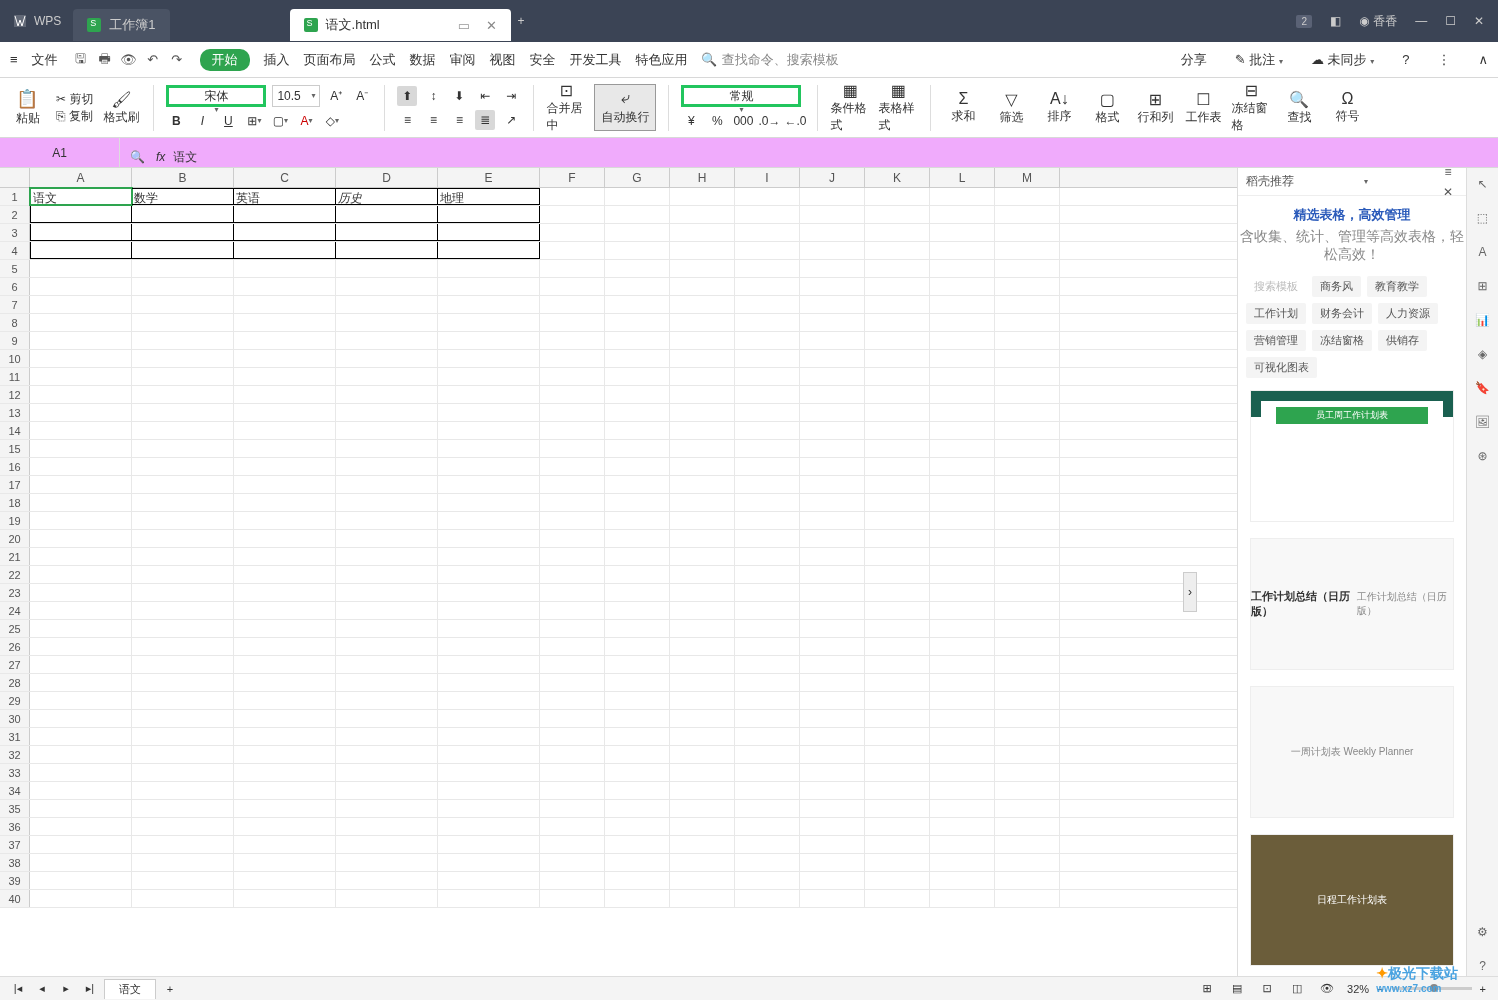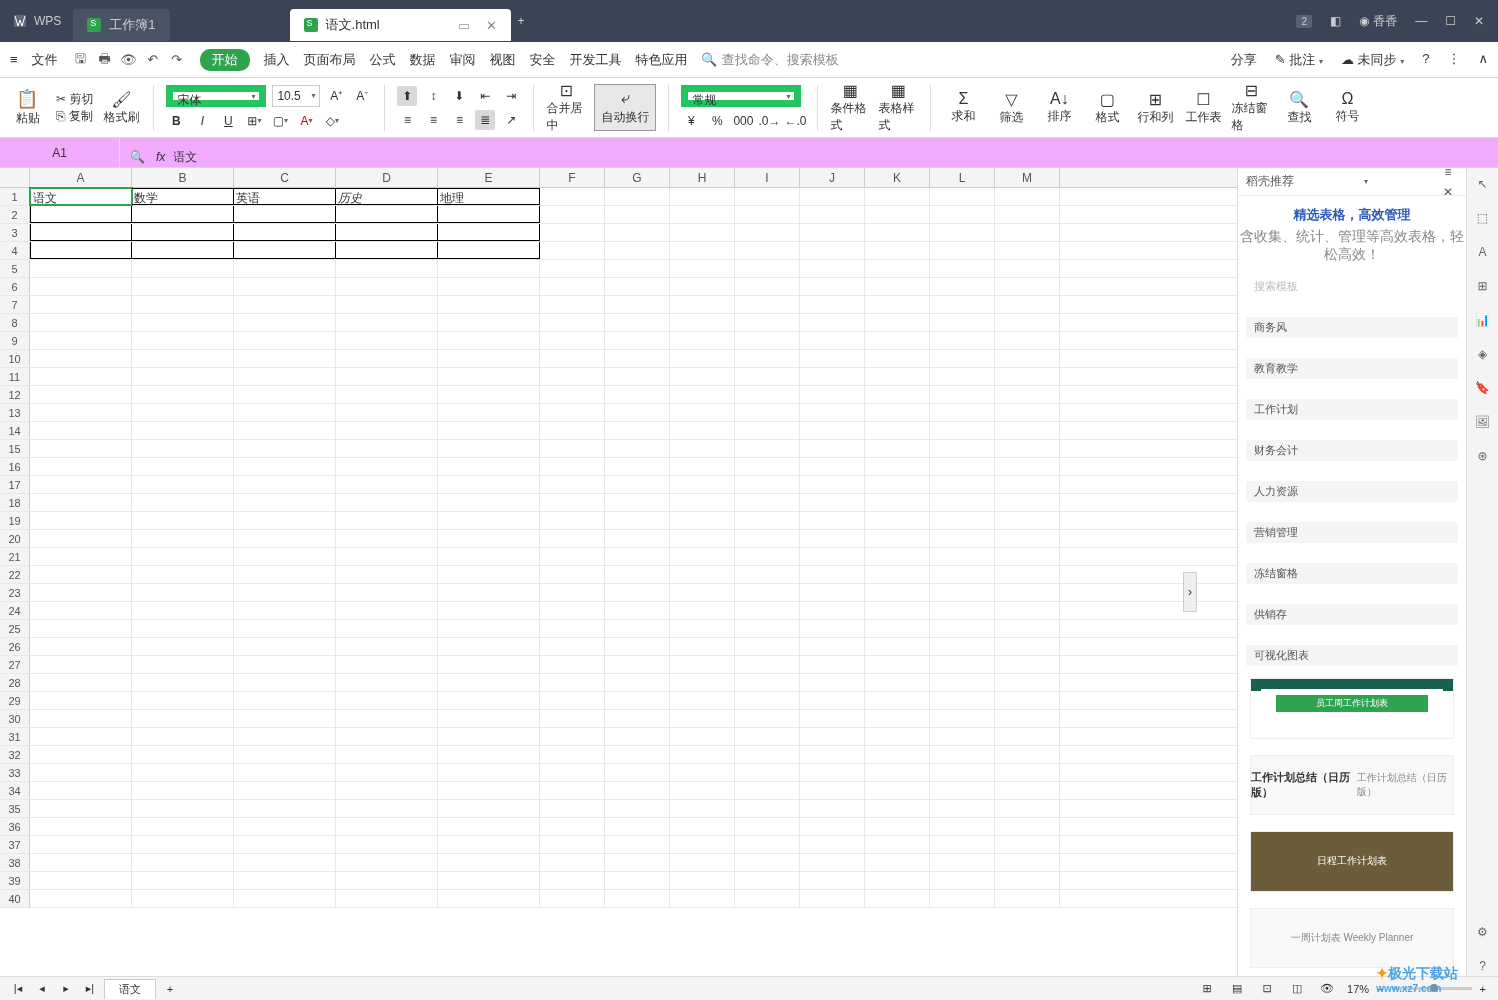--- a/index.html
+++ b/index.html
@@ -13,26 +13,26 @@
 .tab-icon { width:14px; height:14px; background:#2ea44f; border-radius:2px; position:relative; }
 .tab-icon::after { content:"S"; color:#fff; font-size:9px; position:absolute; left:3px; top:0; }
 .tab-close { margin-left:8px; color:#888; }
 .titlebar .spacer { flex:1; }
 .win-controls { display:flex; gap:18px; padding-right:14px; align-items:center; }
 .win-controls span { cursor:pointer; color:#ccc; }
 .menubar { height:36px; background:#fff; border-bottom:1px solid #d8d8d8; display:flex; align-items:center; padding:0 10px; gap:14px; font-size:13px; }
 .menubar .pill { background:#2ea44f; color:#fff; padding:2px 12px; border-radius:10px; }
 .menubar .m { cursor:pointer; color:#333; }
 .menubar .search-cmd { display:flex; align-items:center; gap:4px; color:#888; }
-.menubar .right { margin-left:auto; display:flex; gap:18px; }
+.menubar .right { margin-left:auto; display:flex; gap:28px; align-items:center; }
 .ribbon { height:60px; border-bottom:1px solid #d8d8d8; display:flex; align-items:center; padding:0 8px; gap:8px; background:#fff; }
 .rib-big { width:40px; height:40px; display:flex; flex-direction:column; align-items:center; justify-content:center; cursor:pointer;}
 .rib-sep { width:1px; height:46px; background:#ddd; margin:0 4px; }
 .rib-row { display:flex; gap:6px; align-items:center; }
-.font-sel { border:7px solid #22c55e; height:22px; padding:0 4px; font-size:12px; width:100px; display:flex; align-items:flex-start; justify-content:space-between;}
+.font-sel { border:3px solid #22c55e; height:22px; padding:0 4px; font-size:12px; width:100px; display:flex; align-items:center; justify-content:space-between;flex-direction:column;}
 .size-sel { border:1px solid #ccc; height:22px; padding:0 4px; width:48px; display:flex; align-items:center; justify-content:space-between;}
 .ib { width:20px; height:20px; display:flex; align-items:center; justify-content:center; cursor:pointer; border-radius:2px; }
 .ib.active { background:#d8d8d8; }
 .wrap-active { border:1px solid #999; background:#e8e8e8; padding:4px 6px; display:flex; flex-direction:column; align-items:center; gap:2px;}
 .formula-bar { height:30px; border-bottom:1px solid #d8d8d8; display:flex; align-items:flex-end; background:#f0abfc; }
 .namebox { width:120px; border-right:1px solid #ddd; padding:0 8px; display:flex; align-items:center; justify-content:center; height:100%;}
 .fx-area { display:flex; align-items:center; gap:8px; padding:0 8px; flex:1; }
 .content { display:flex; height:calc(100% - 42px - 36px - 60px - 30px - 24px); }
 .grid-zone { flex:1; position:relative; overflow:hidden; border-right:1px solid #ddd; }
 .col-headers { display:flex; height:20px; background:#f4f4f4; border-bottom:1px solid #ccc; }
@@ -42,21 +42,21 @@
 .rows { position:absolute; top:20px; left:0; right:0; }
 .row { display:flex; height:18px; border-bottom:1px solid #e8e8e8; }
 .rh { width:30px; text-align:center; font-size:11px; border-right:1px solid #ccc; background:#f4f4f4; color:#555; line-height:18px;}
 .cell { flex:0 0 102px; border-right:1px solid #e8e8e8; padding:0 2px; font-size:12px; line-height:18px; overflow:hidden;}
 .cell.narrow { flex:0 0 65px; }
 .active-cell { outline:2px solid #2ea44f; outline-offset:-1px; }
 .side-panel { width:228px; background:#fff; display:flex; flex-direction:column; }
 .side-header { height:28px; display:flex; align-items:center; padding:0 8px; border-bottom:1px solid #eee; font-size:12px; color:#555; justify-content:space-between;}
 .side-title-big { font-size:13px; font-weight:bold; text-align:center; padding:10px 0 4px; color:#2a5aba;}
 .side-sub { font-size:14px; text-align:center; color:#888; padding-bottom:8px;}
-.tags { display:flex; flex-wrap:wrap; gap:20px; padding:4px 8px;flex-direction:column; }
+.tags { display:flex; flex-wrap:wrap; gap:6px; padding:4px 8px; }
 .tag { background:#f4f4f4; padding:3px 8px; font-size:11px; cursor:pointer; border-radius:2px; color:#555;}
 .tag.search { background:#fff; border:none; color:#bbb;}
 .tpl { margin:8px 12px; border:1px solid #eee; height:132px; background:#f8f8f8; display:flex; align-items:center; justify-content:center; font-size:10px; color:#888; cursor:pointer; position:relative; overflow:hidden;}
 .tpl1 { background:linear-gradient(#1a6050 0%, #1a6050 20%, #fff 20%); }
 .tpl1::before { content:""; position:absolute; top:10px; left:10px; right:10px; bottom:10px; background:#fff; }
 .tpl1::after { content:"员工周工作计划表"; position:absolute; top:16px; background:#2ea44f; color:#fff; padding:2px 40px; font-size:9px;}
 .tpl2::before { content:"工作计划总结（日历版）"; font-size:11px; color:#333; font-weight:bold;}
 .right-rail { width:32px; background:#f4f4f4; border-left:1px solid #ddd; display:flex; flex-direction:column; align-items:center; padding-top:6px; gap:14px;}
 .right-rail .ri { width:20px; height:20px; cursor:pointer; color:#666; display:flex; align-items:center; justify-content:center;}
 .statusbar { height:24px; background:#f4f4f4; border-top:1px solid #ddd; display:flex; align-items:center; font-size:11px; }
@@ -966,22 +966,22 @@
       <span class="tag">工作计划</span>
       <span class="tag">财务会计</span>
       <span class="tag">人力资源</span>
       <span class="tag">营销管理</span>
       <span class="tag">冻结窗格</span>
       <span class="tag">供销存</span>
       <span class="tag">可视化图表</span>
     </div>
     <div class="tpl tpl1" title="员工周工作计划表"></div>
     <div class="tpl tpl2">工作计划总结（日历版）</div>
+    <div class="tpl">一周计划表 Weekly Planner</div>
     <div class="tpl" style="background:#6b5d3a;color:#fff">日程工作计划表</div>
-    <div class="tpl">一周计划表 Weekly Planner</div>
   </div>
   <div class="right-rail">
     <span class="ri">↖</span>
     <span class="ri">⬚</span>
     <span class="ri">A</span>
     <span class="ri">⊞</span>
     <span class="ri">📊</span>
     <span class="ri">◈</span>
     <span class="ri">🔖</span>
     <span class="ri">🖼</span>
@@ -1001,21 +1001,21 @@
     <span class="sheet-tab">语文</span>
     <span class="ib">+</span>
   </div>
   <div class="status-right">
     <span class="ib">⊞</span>
     <span class="ib">▤</span>
     <span class="ib">⊡</span>
     <span class="ib">◫</span>
     <span class="ib">👁</span>
     <div class="zoom">
-      <span>17%</span>
+      <span>32%</span>
       <span>−</span>
       <div class="zoom-slider"></div>
       <span>+</span>
     </div>
   </div>
   <div class="watermark">
     <span style="color:#f90">✦</span><span>极光下载站</span>
     <div style="font-size:10px;color:#4aa3e0">www.xz7.com</div>
   </div>
 </div>

